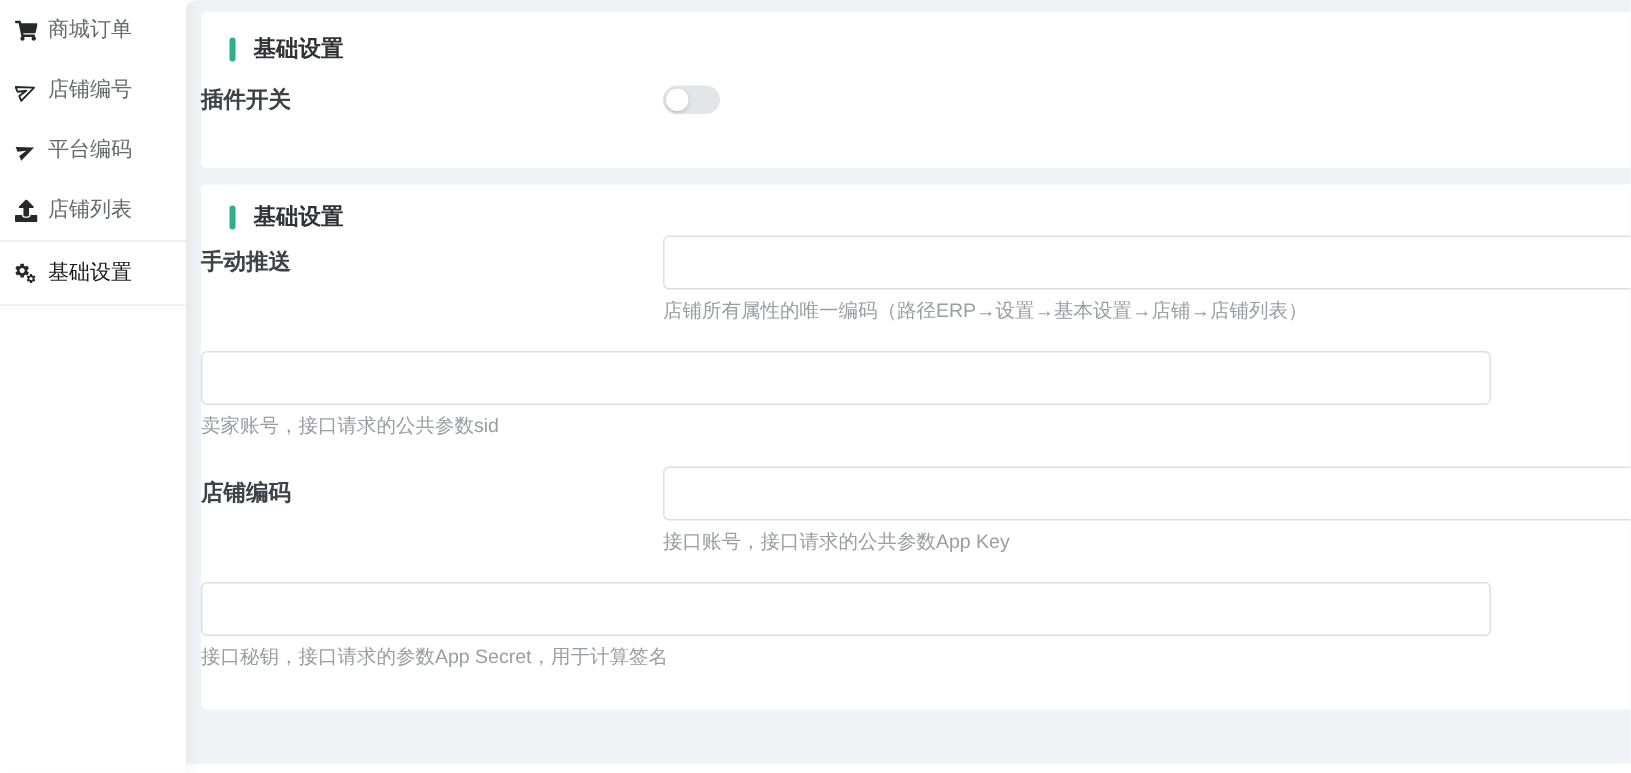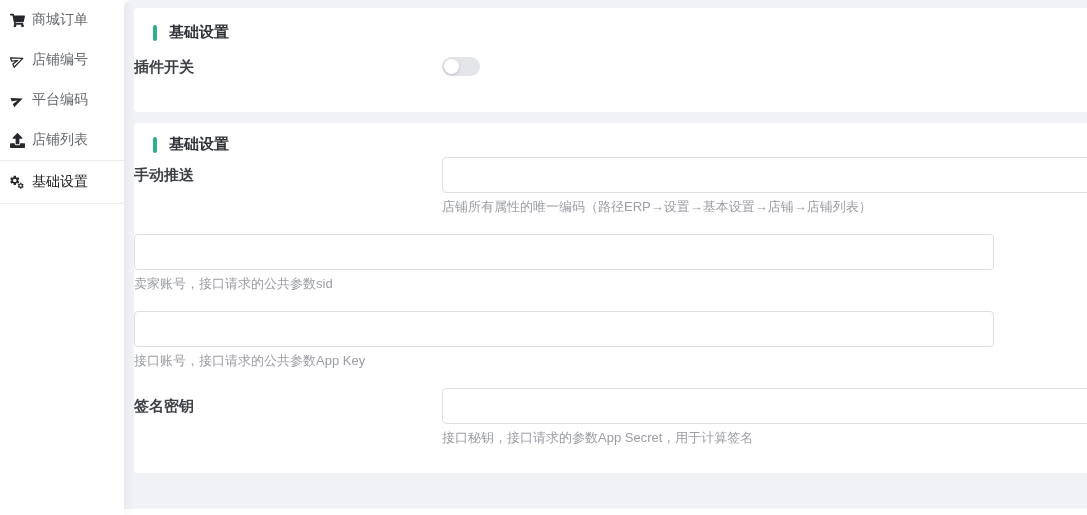--- a/index.html
+++ b/index.html
@@ -204,28 +204,28 @@
     </div>
 
     <div class="form-row field-row">
       <div class="field-control">
         <input class="field-input" type="text" value="" style="">
         <div class="field-hint">卖家账号，接口请求的公共参数sid</div>
       </div>
     </div>
 
     <div class="form-row field-row">
+      <div class="form-label">店铺编码</div>
       <div class="field-control">
         <input class="field-input" type="text" value="" style="">
         <div class="field-hint">接口账号，接口请求的公共参数App Key</div>
       </div>
     </div>
 
     <div class="form-row field-row">
-      <div class="form-label">签名密钥</div>
       <div class="field-control">
         <input class="field-input" type="text" value="" style="">
         <div class="field-hint">接口秘钥，接口请求的参数App Secret，用于计算签名</div>
       </div>
     </div>
 
   </div>
 </div>
 
 </body></html>

